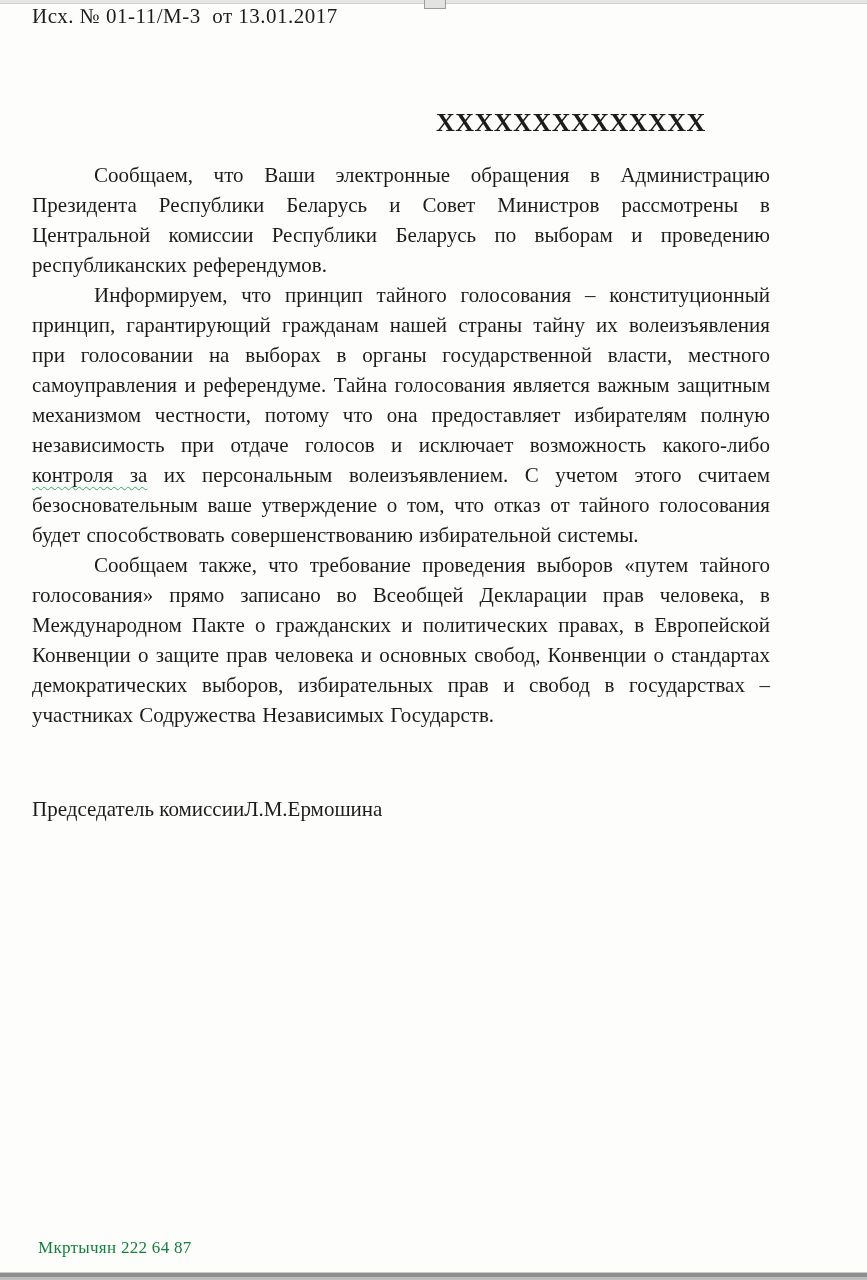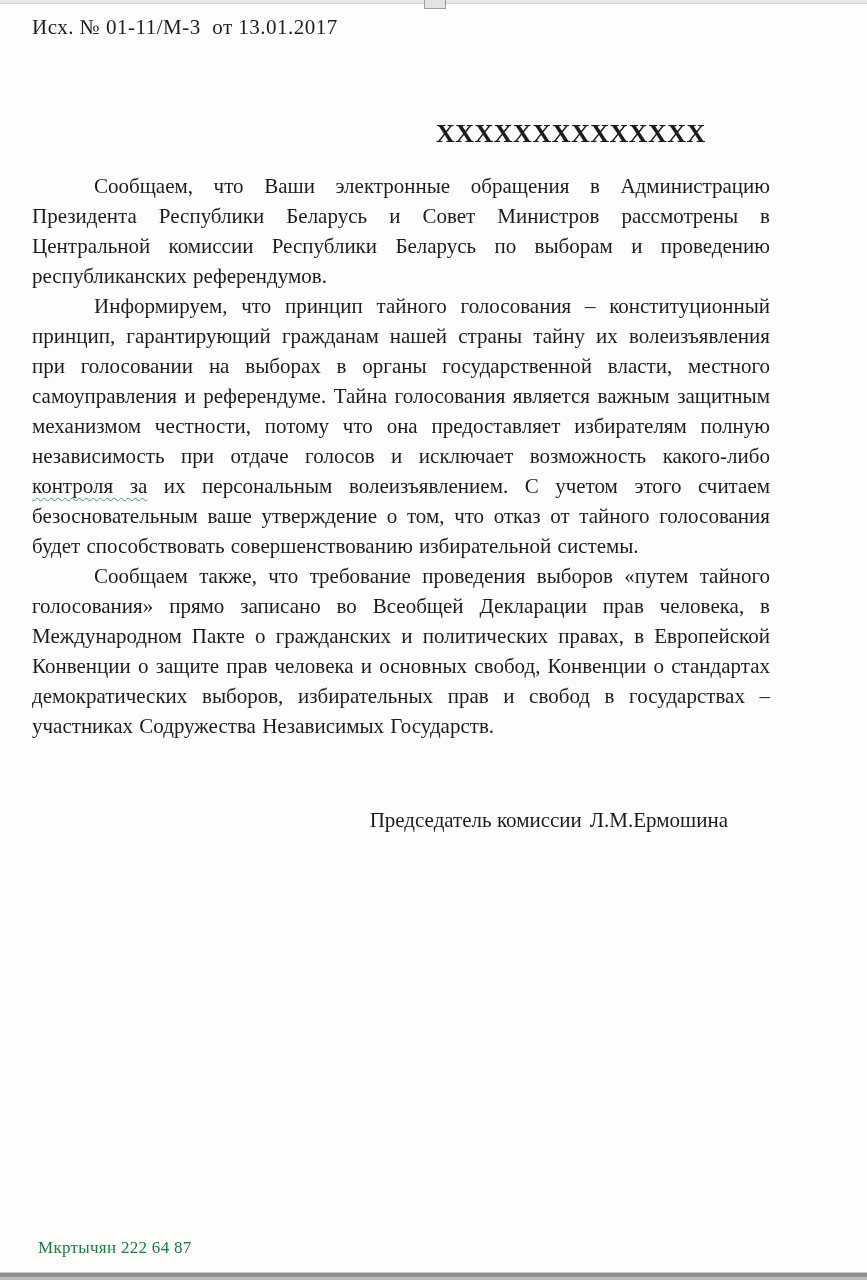--- a/index.html
+++ b/index.html
@@ -20,21 +20,21 @@
   }
   .top-tab {
     position: absolute; left: 424px; top: 0;
     width: 22px; height: 9px;
     background: #e3e3e3;
     border: 1px solid #9d9d9d;
     border-top: none;
   }
   .page {
     position: relative;
-    padding: 13px 27px 0 32px;
+    padding: 2px 27px 0 32px;
     width: 797px;
     font-family: Liberation Serif, serif;
   }
   .ref-line {
     font-size: 21px;
     line-height: 28px;
     letter-spacing: 0.5px;
     white-space: pre;
   }
   .subject {
@@ -57,25 +57,25 @@
   .squiggle {
     text-decoration: underline;
     text-decoration-style: wavy;
     text-decoration-color: #3aa76d;
     text-decoration-thickness: 1px;
     text-underline-offset: 4px;
   }
   .sig-row {
     margin-top: 64px;
     display: flex;
-    justify-content: flex-end;
+    justify-content: flex-start;
     font-size: 21px;
     line-height: 30px;
   }
-  .sig-name { margin-right: 42px; margin-left: 8px; }
+  .sig-name { margin-right: 42px; }
   .footer {
     position: absolute;
     left: 38px; top: 1238px;
     font-size: 17px;
     color: #15803d;
     letter-spacing: 0.3px;
   }
   .bottom-bar {
     position: absolute; bottom: 0; left: 0;
     width: 100%; height: 8px;

